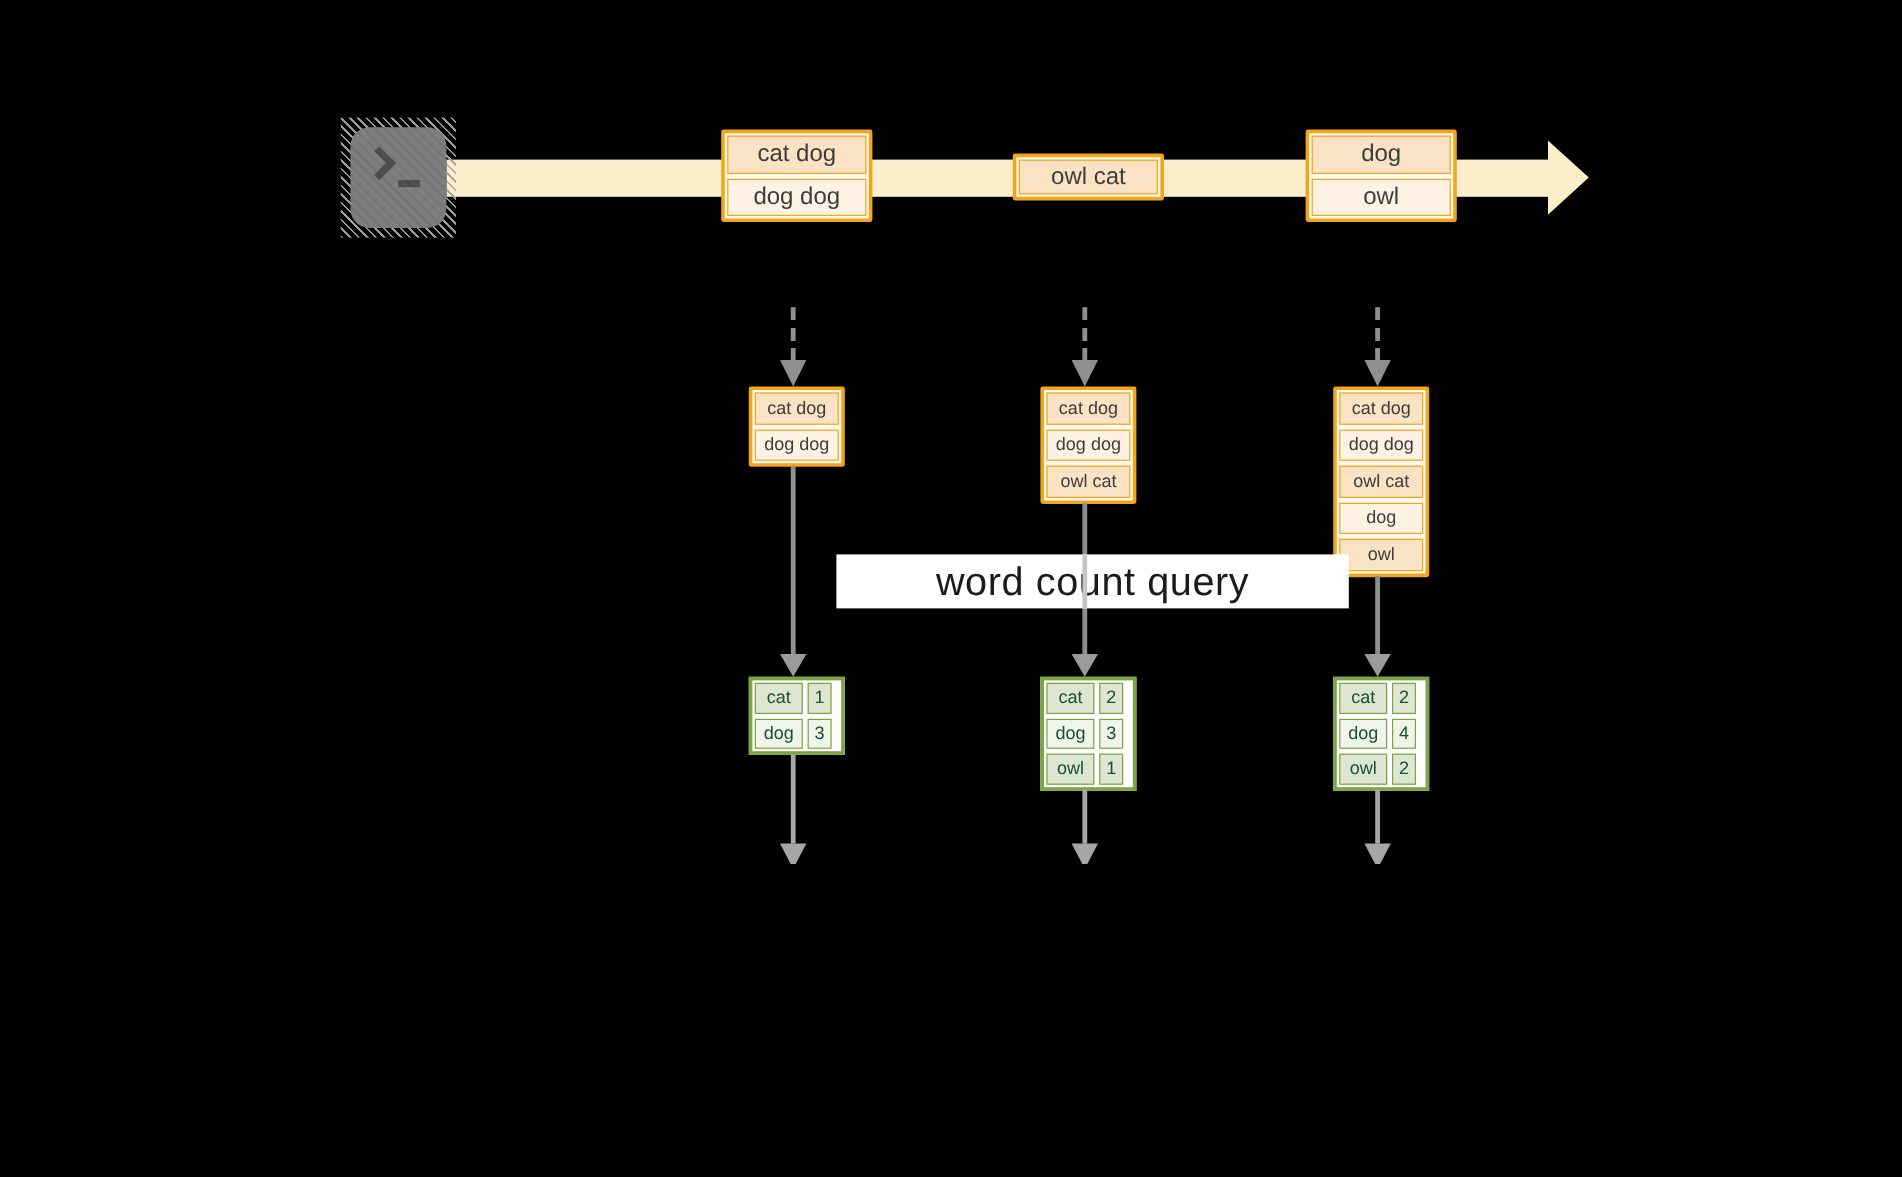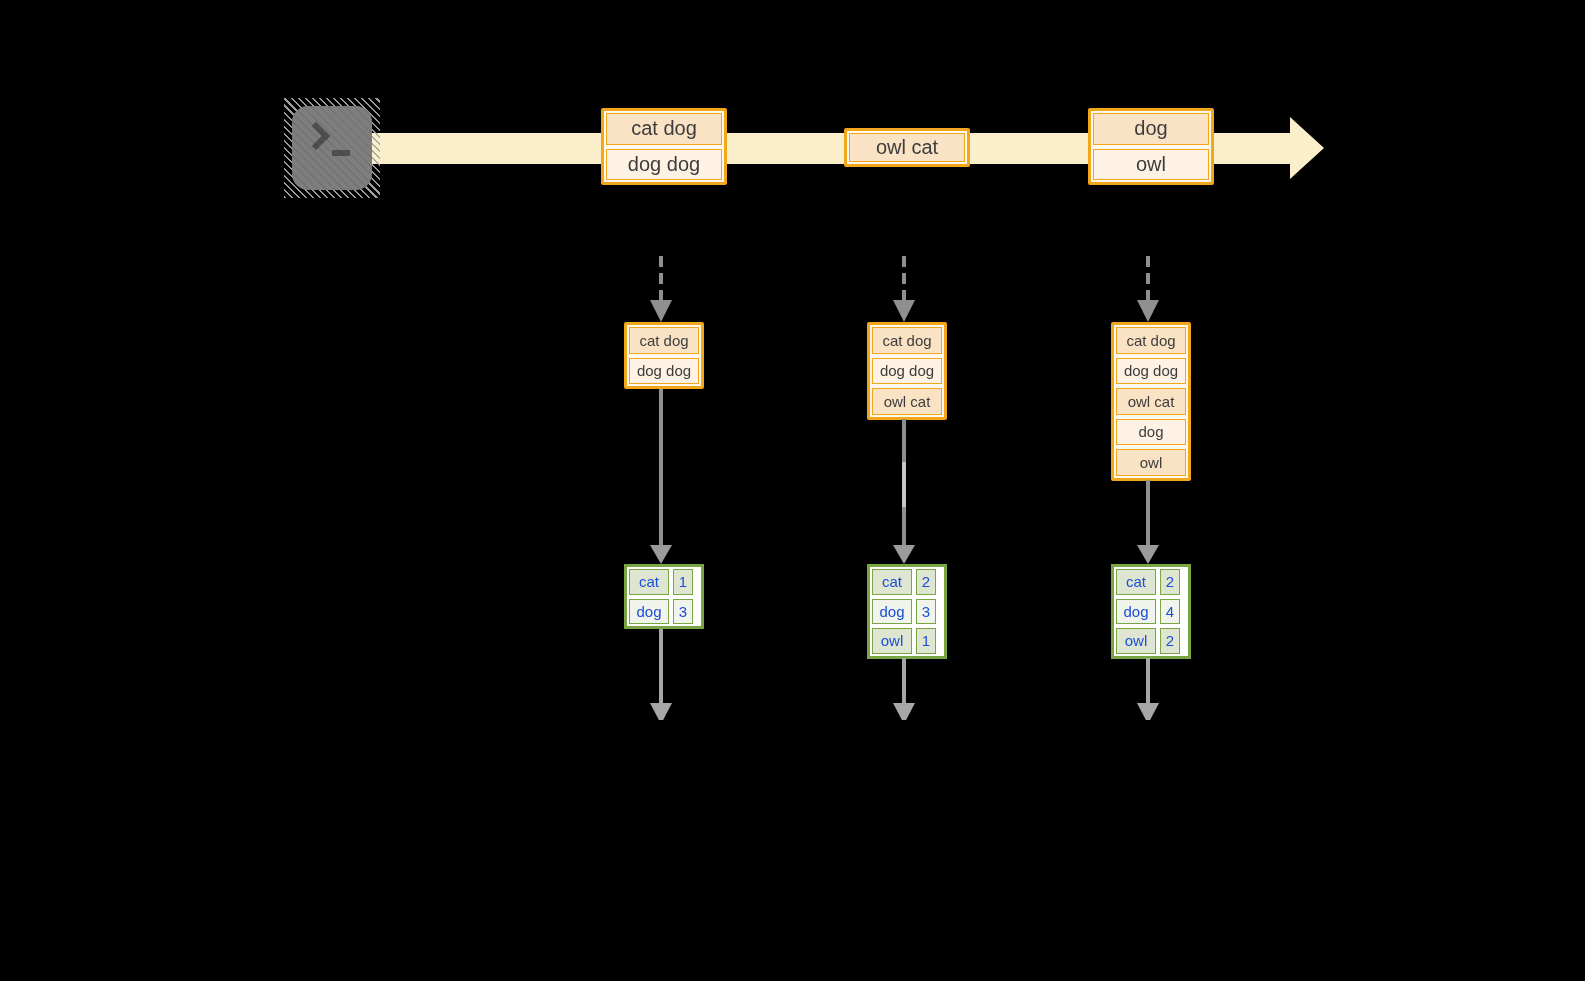--- a/index.html
+++ b/index.html
@@ -33,21 +33,21 @@
     align-items:center;justify-content:center;color:var(--ink);}
   .fd{background:var(--peach-d);}
   .fl{background:var(--peach-l);}
   .big{font-size:20px;}
   .sm{font-size:15px;}
 
   
   .gtable{position:absolute;display:grid;grid-template-columns:44px 24px;
     width:74px;border:3px solid var(--green);background:#FFFFFF;}
   .gcell{margin:2px;border:1.5px solid var(--green);display:flex;
-    align-items:center;justify-content:center;font-size:15px;color:#1d4ed8;}
+    align-items:center;justify-content:center;font-size:15px;color:#14532d;}
   .gd{background:var(--sage-d);}
   .gl{background:var(--sage-l);}
 
   
   .dline{position:absolute;width:4px;
     background:repeating-linear-gradient(180deg,var(--gray) 0 11px,transparent 11px 17px);}
   .sline{position:absolute;width:4px;background:var(--gray);}
   .bline{position:absolute;width:4px;background:var(--lgray);}
   .ahead{position:absolute;width:0;height:0;
     border-left:11px solid transparent;border-right:11px solid transparent;}
@@ -120,20 +120,23 @@
     <div class="ocell fl sm">dog dog</div>
     <div class="ocell fd sm">owl cat</div>
     <div class="ocell fl sm">dog</div>
     <div class="ocell fd sm">owl</div>
   </div>
 
   <div class="sline" style="left:659px;top:389px;height:156px;"></div>
   <div class="sline" style="left:902px;top:419px;height:126px;"></div>
   <div class="sline" style="left:1146px;top:480px;height:65px;"></div>
 
+  <div class="banner" style="left:697px;top:462px;width:427px;height:45px;">
+    <span>word count query</span>
+  </div>
   <div class="overline" style="left:902px;top:462px;height:45px;"></div>
 
   <div class="ahead hg2" style="left:650px;top:545px;"></div>
   <div class="ahead hg2" style="left:893px;top:545px;"></div>
   <div class="ahead hg2" style="left:1137px;top:545px;"></div>
 
   <div class="gtable" style="left:624px;top:564px;grid-auto-rows:29.5px;">
     <div class="gcell gd">cat</div>
     <div class="gcell gd">1</div>
     <div class="gcell gl">dog</div>

